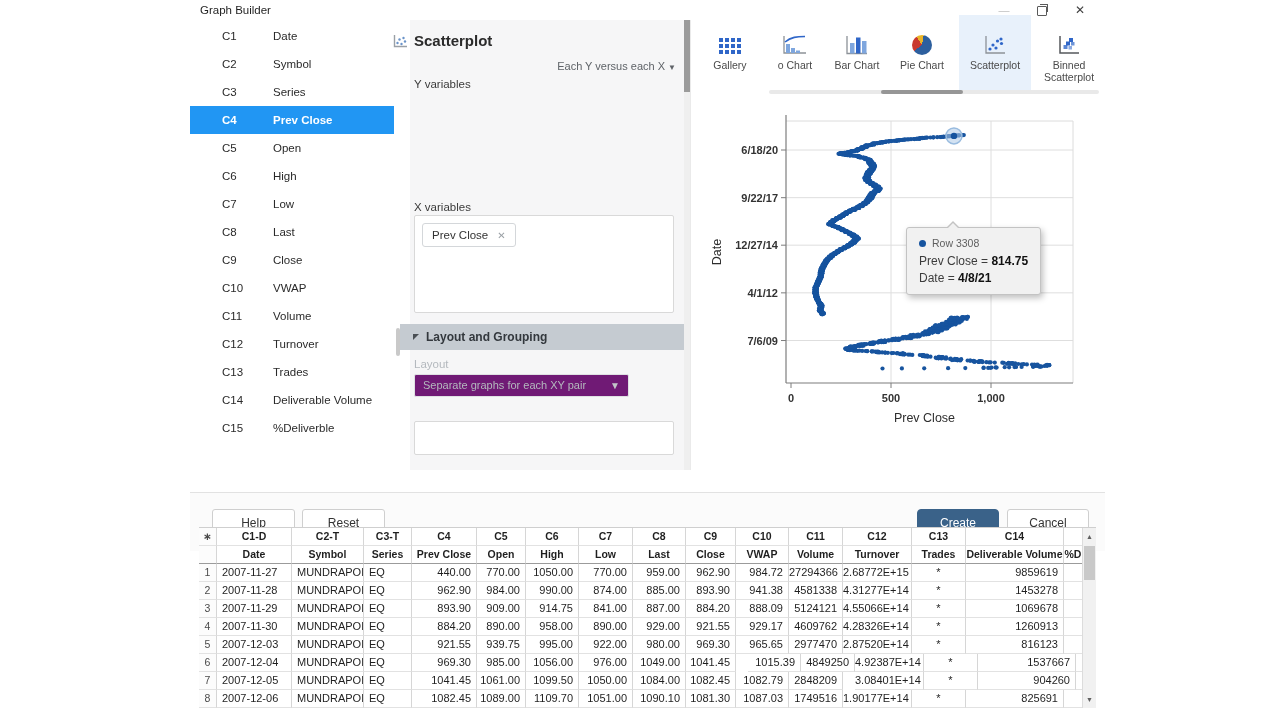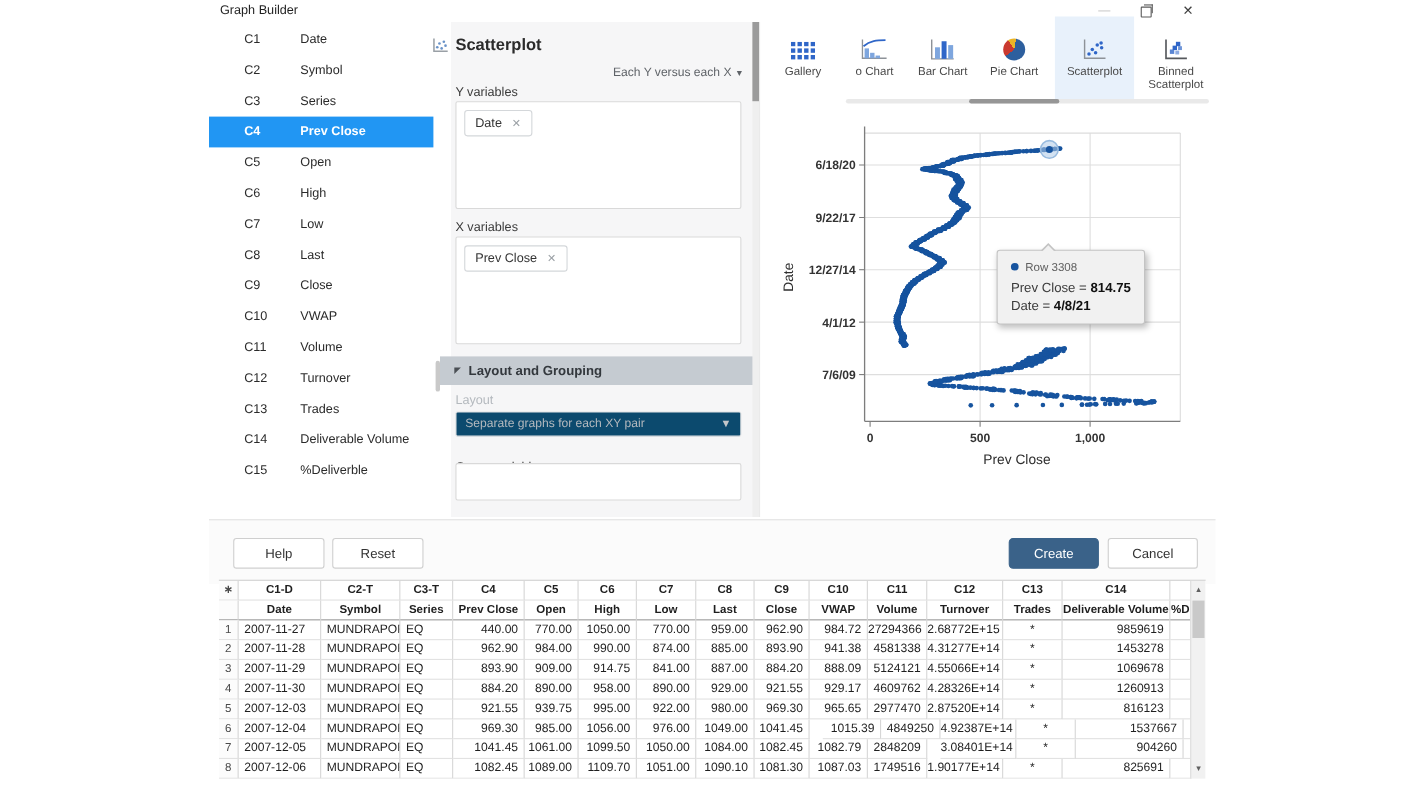--- a/index.html
+++ b/index.html
@@ -31,21 +31,21 @@
   .mp-label{position:absolute;left:14px;font-size:11.5px;color:#3a3a3a;}
   .mp-box{position:absolute;left:14px;width:260px;background:#fff;border:1px solid #d9d9d9;border-radius:2px;box-sizing:border-box;}
   .chip{display:inline-block;margin:7px 0 0 7px;padding:5px 9px;background:#fff;border:1px solid #d4d7da;
     border-radius:3px;font-size:11.5px;color:#333;}
   .chip .x{color:#9aa0a5;font-size:10px;margin-left:9px;cursor:default;}
   .mp-section{position:absolute;left:0;top:304px;width:290px;height:26px;background:#c5cbd1;
     font-size:12px;font-weight:bold;color:#33383d;line-height:26px;}
   .mp-section .tri{display:inline-block;width:0;height:0;margin:0 7px 1px 13px;
     border-top:6px solid #4a4f54;border-right:6px solid transparent;}
   .mp-dim{color:#b4b9be !important;}
-  .mp-select{position:absolute;left:14px;top:354px;width:260px;height:23px;background:#0c4a6e;
+  .mp-select{position:absolute;left:14px;top:354px;width:215px;height:23px;background:#701a75;
     border:1px solid #dfe1e3;border-radius:2px;box-sizing:border-box;font-size:11px;color:#b4b9be;line-height:21px;padding-left:8px;}
   .mp-select .chev{position:absolute;right:8px;top:0;color:#c3c6c9;font-size:10px;}
   .mp-scroll{position:absolute;right:0;top:0;width:6px;height:450px;background:#efefef;}
   .mp-scroll .thumb{position:absolute;left:0;top:0;width:6px;height:72px;background:#9b9b9b;}
   
   .rightpanel{position:absolute;left:500px;top:20px;width:415px;height:450px;background:#fff;border-left:1px solid #eaeaea;}
   .gal-item{position:absolute;top:-5px;height:78px;text-align:center;cursor:default;}
   .gal-item.sel{background:#e8f1fb;}
   .gal-icon{margin-top:14px;height:26px;display:flex;align-items:flex-end;justify-content:center;}
   .gal-label{font-size:10.5px;color:#4a4a4a;margin-top:4px;line-height:12px;}
@@ -57,21 +57,21 @@
     border-radius:3px;box-shadow:2px 3px 6px rgba(0,0,0,.25);padding:9px 12px 7px;z-index:5;}
   .tooltip .notch{position:absolute;left:39px;top:-7px;width:0;height:0;
     border-left:7px solid transparent;border-right:7px solid transparent;border-bottom:7px solid #c3c3c3;}
   .tooltip .notch:after{content:"";position:absolute;left:-6px;top:1.5px;width:0;height:0;
     border-left:6px solid transparent;border-right:6px solid transparent;border-bottom:6px solid #f1f1f1;}
   .tt-row1{font-size:10.5px;color:#5f5f5f;white-space:nowrap;margin-bottom:4px;}
   .tt-dot{display:inline-block;width:7px;height:7px;border-radius:50%;background:#17549f;margin-right:6px;}
   .tt-line{font-size:12px;color:#3c3c3c;white-space:nowrap;line-height:17px;}
   .tt-line b{color:#111;}
   
-  .footer{position:absolute;left:0;top:472px;width:915px;height:59px;background:#fbfbfb;border-top:1px solid #e2e2e2;box-sizing:border-box;}
+  .footer{position:absolute;left:0;top:492px;width:915px;height:59px;background:#fbfbfb;border-top:1px solid #e2e2e2;box-sizing:border-box;}
   .btn{position:absolute;top:16px;height:28px;background:#fff;border:1px solid #cfcfcf;border-radius:3px;
     font-size:12px;color:#333;text-align:center;line-height:26px;cursor:default;box-sizing:border-box;}
   .btn-help{left:22px;width:83px;}
   .btn-reset{left:112px;width:83px;}
   .btn-create{left:727px;width:82px;background:#3a6289;border:1px solid #3a6289;color:#fff;border-radius:4px;}
   .btn-cancel{left:817px;width:82px;}
   
   .tablewrap{position:absolute;left:9px;top:527px;width:897px;height:181px;border-top:1px solid #cfcfcf;box-sizing:border-box;overflow:hidden;background:#fff;}
   .trow{display:flex;}
   .tcell{box-sizing:border-box;border-right:1px solid #d6d6d6;border-bottom:1px solid #e2e2e2;
@@ -177,25 +177,20 @@
           <circle cx="9.5" cy="10" r="1.2" fill="#6a93c8"></circle>
             <circle cx="11.5" cy="4" r="1.2" fill="#6a93c8"></circle>
           <circle cx="13" cy="7.5" r="1.2" fill="#6a93c8"></circle>
           </svg>
       </span>
       <span>Scatterplot</span>
     </div>
     <div class="mp-mode"><span>Each Y versus each X</span> <span style="font-size:8px;">▼</span></div>
 
     <div class="mp-label" style="top:58px;">Y variables</div>
-    <div class="mp-box" style="top:72px;height:98px;">
-      <span class="chip">
-        <span>Date</span><span class="x">✕</span>
-      </span>
-    </div>
 
     <div class="mp-label" style="top:181px;">X variables</div>
     <div class="mp-box" style="top:195px;height:98px;">
       <span class="chip">
         <span>Prev Close</span><span class="x">✕</span>
       </span>
     </div>
 
     <div class="mp-section">
       <span class="tri"></span><span>Layout and Grouping</span>

